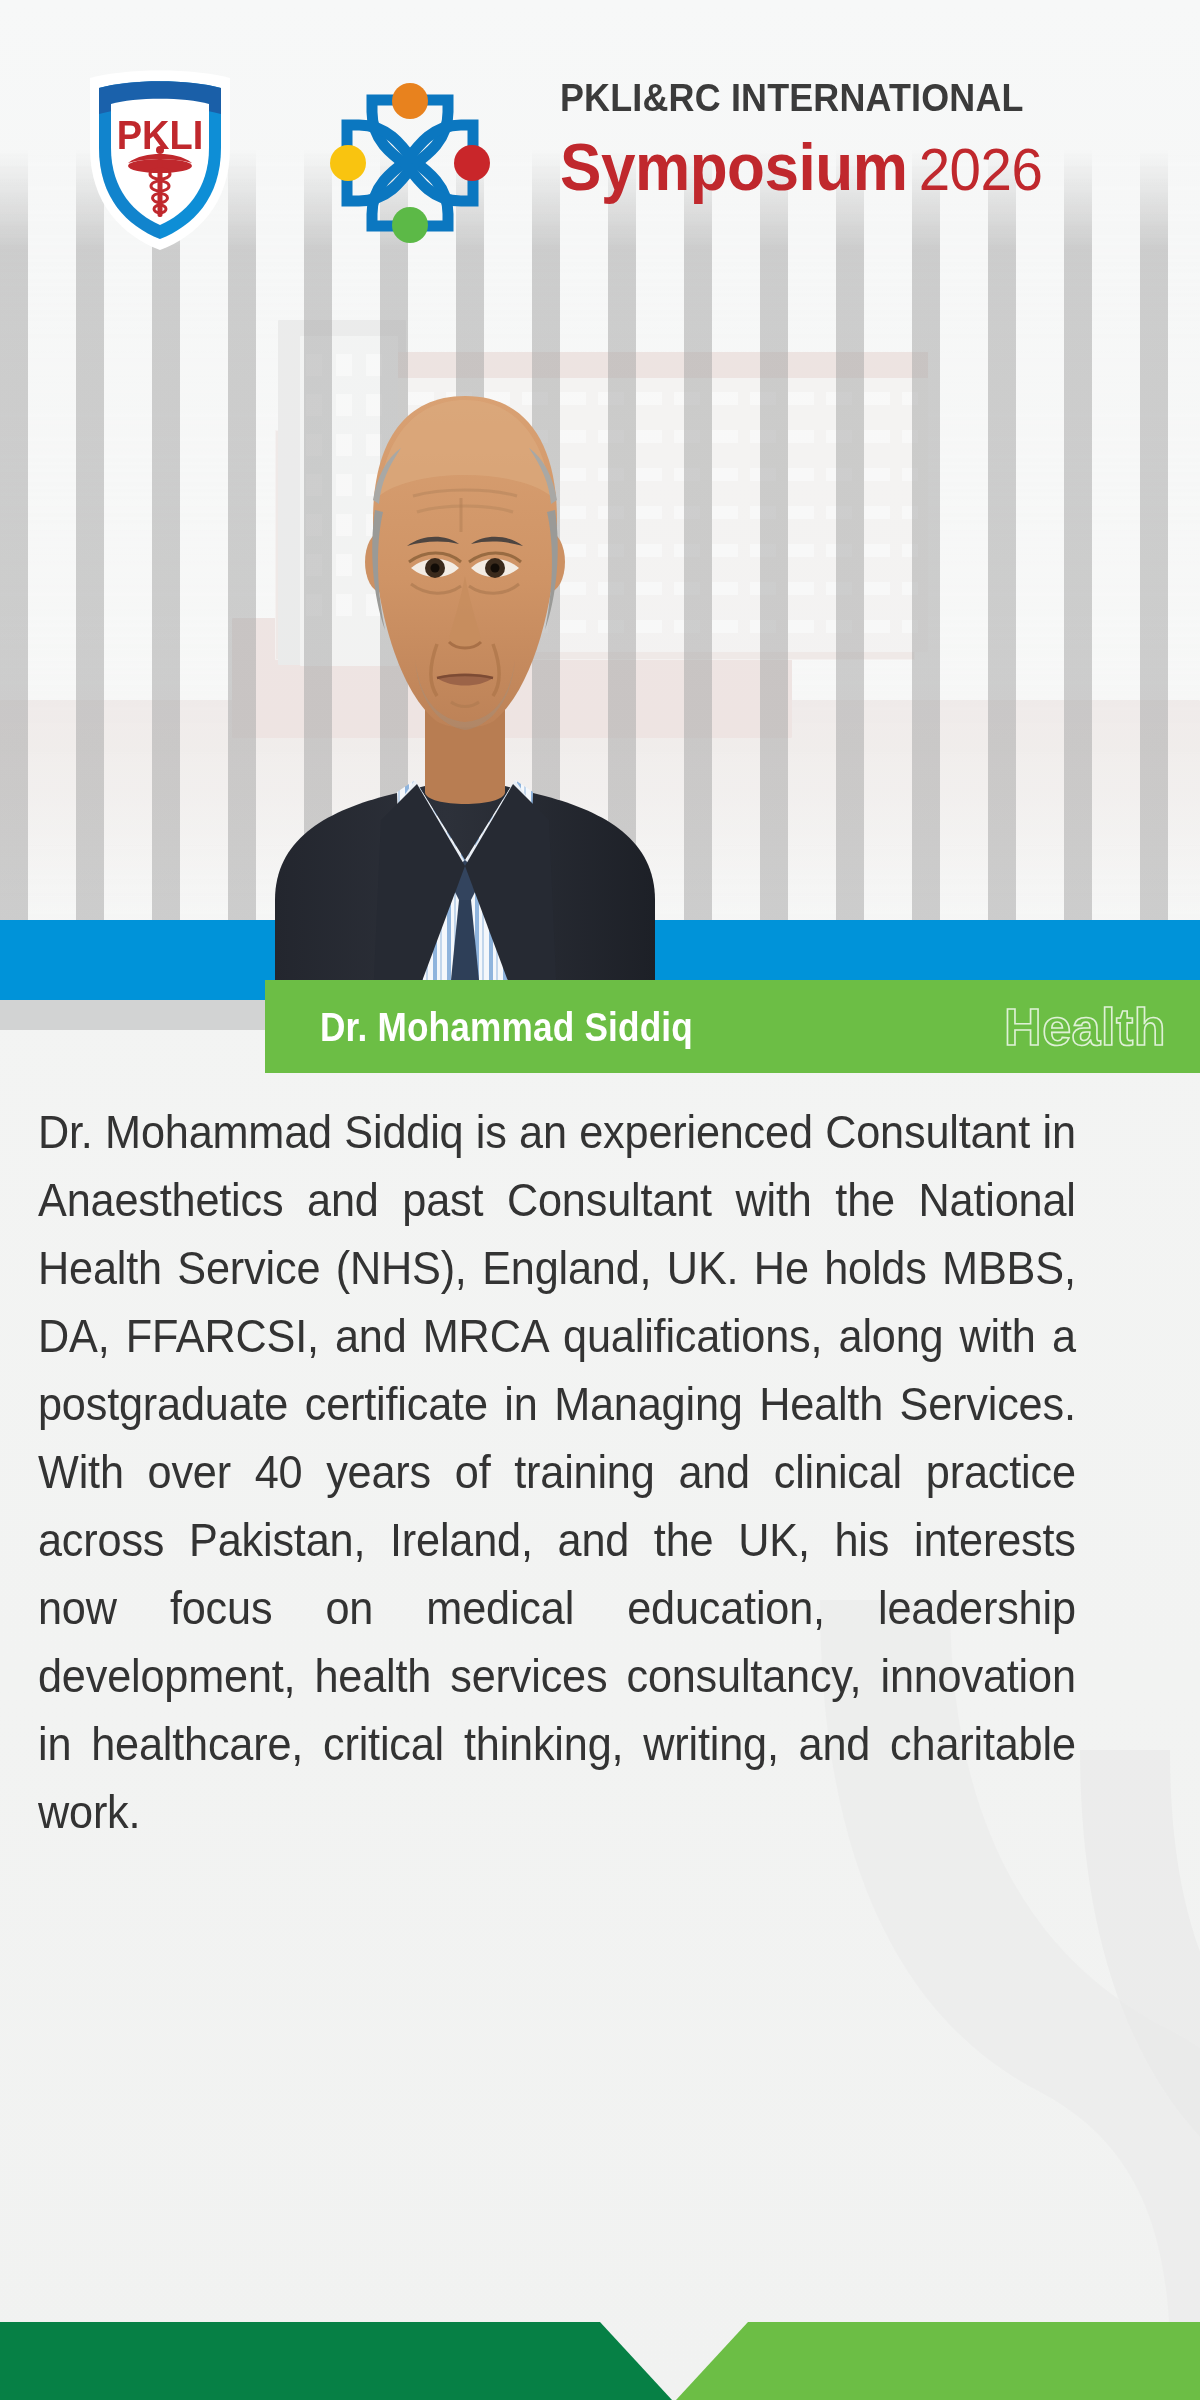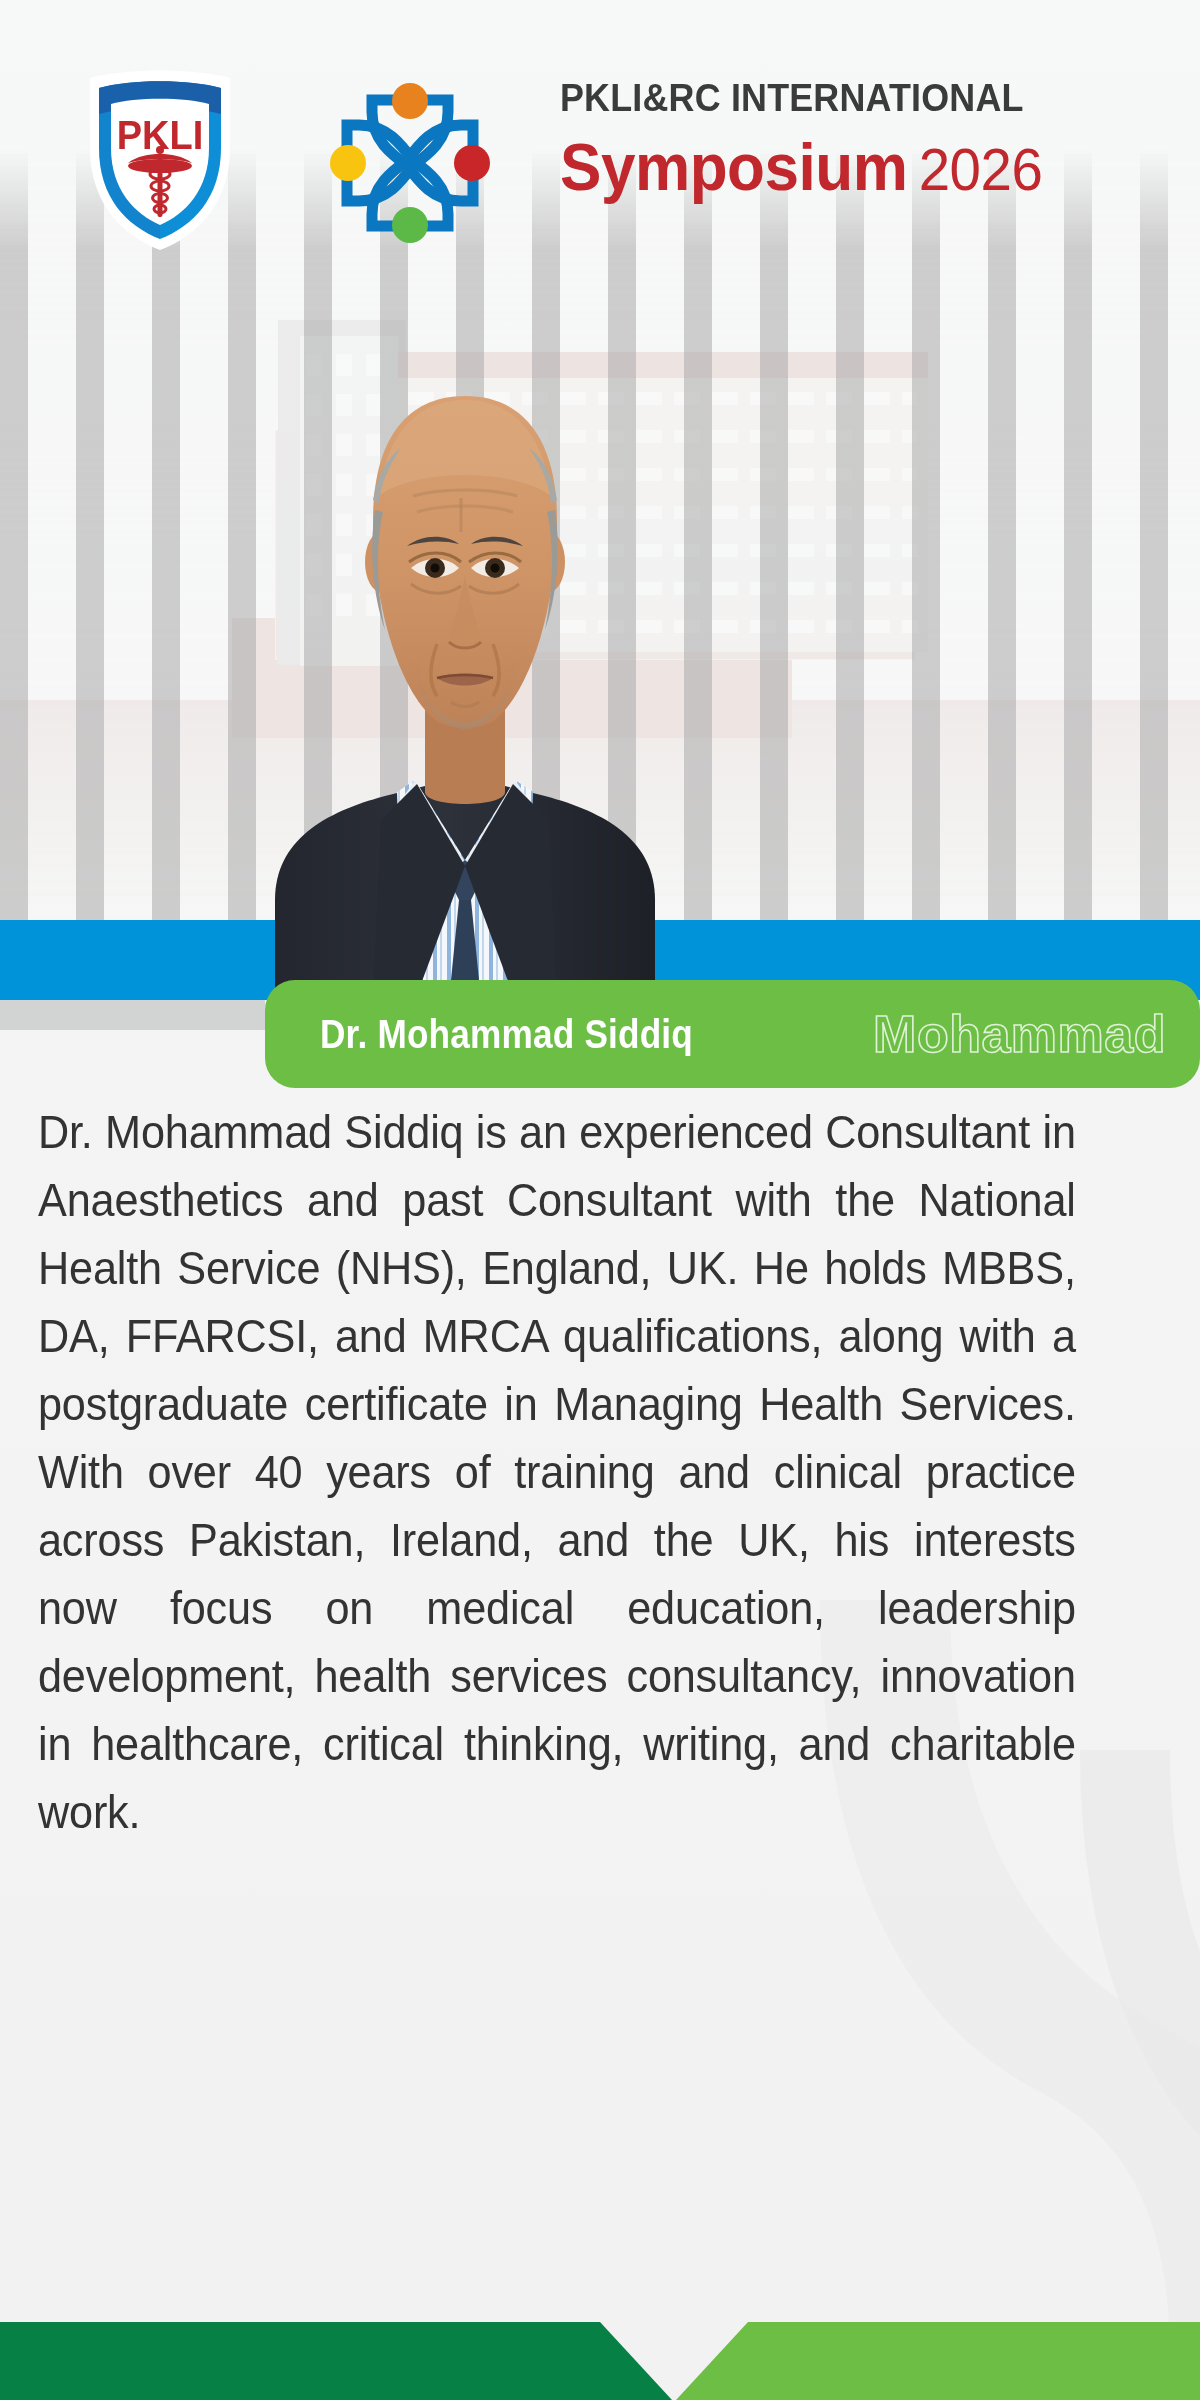--- a/index.html
+++ b/index.html
@@ -201,24 +201,23 @@
   .gray-bar {
     position: absolute;
     left: 0; top: 1000px;
     width: 265px; height: 30px;
     background: #d2d3d3;
     z-index: 5;
   }
   .green-band {
     position: absolute;
     left: 265px; top: 980px;
-    width: 935px; height: 108px;
+    width: 935px; height: 93px;
     background: #6cbe45;
     z-index: 7;
-    border-radius: 30px;
   }
   .speaker-name {
     position: absolute;
     left: 55px; top: 50%;
     transform: translateY(-50%) scaleX(.88);
     transform-origin: left center;
     color: #ffffff;
     font-family: "Liberation Sans", sans-serif;
     font-weight: bold;
     font-size: 40px;
@@ -448,21 +447,21 @@
         <path d="M150 360 C154 404 176 426 200 430 C224 426 246 404 250 360 C244 404 224 420 200 422 C176 420 156 404 150 360 Z" fill="#9a9188" opacity=".35"></path>
       </svg>
     </div>
   </div>
 
   <div class="blue-bar"></div>
   <div class="gray-bar"></div>
 
   <div class="green-band">
     <div class="speaker-name">Dr. Mohammad Siddiq</div>
-    <div class="profile-word">Mohammad</div>
+    <div class="profile-word">Health</div>
   </div>
 
   <div class="bio">Dr. Mohammad Siddiq is an experienced Consultant in Anaesthetics and past Consultant with the National Health Service (NHS), England, UK. He holds MBBS, DA, FFARCSI, and MRCA qualifications, along with a postgraduate certificate in Managing Health Services. With over 40 years of training and clinical practice across Pakistan, Ireland, and the UK, his interests now focus on medical education, leadership development, health services consultancy, innovation in healthcare, critical thinking, writing, and charitable work.</div>
 
   <div class="footer">
     <svg viewBox="0 0 1200 100" preserveAspectRatio="none" xmlns="http://www.w3.org/2000/svg">
       <polygon points="0,22 600,22 672,100 0,100" fill="#068045"></polygon>
       <polygon points="1200,22 748,22 676,100 1200,100" fill="#6cbe45"></polygon>
     </svg>
   </div>

